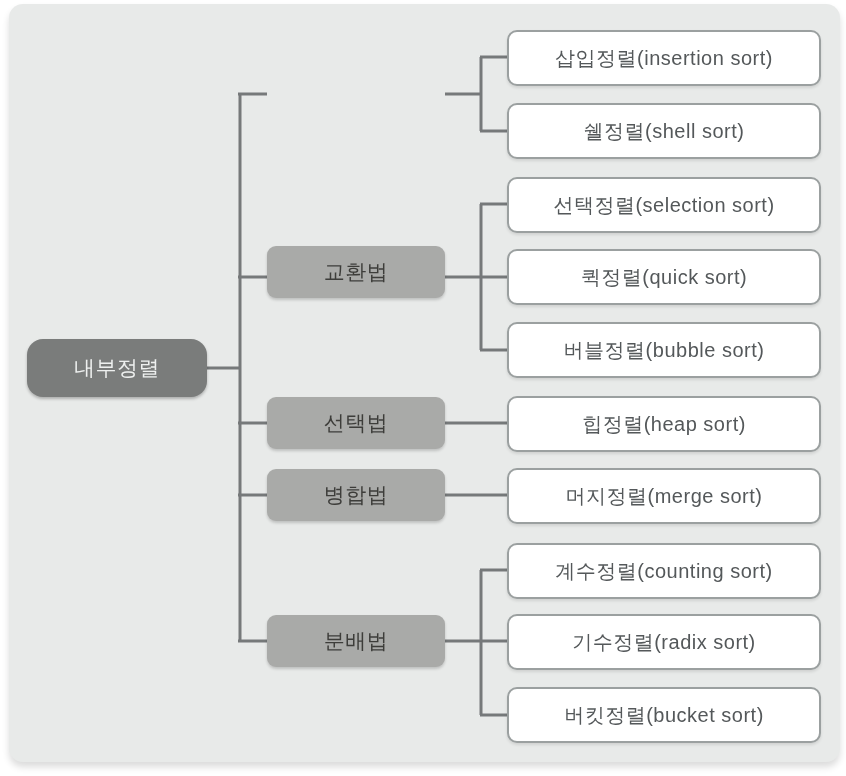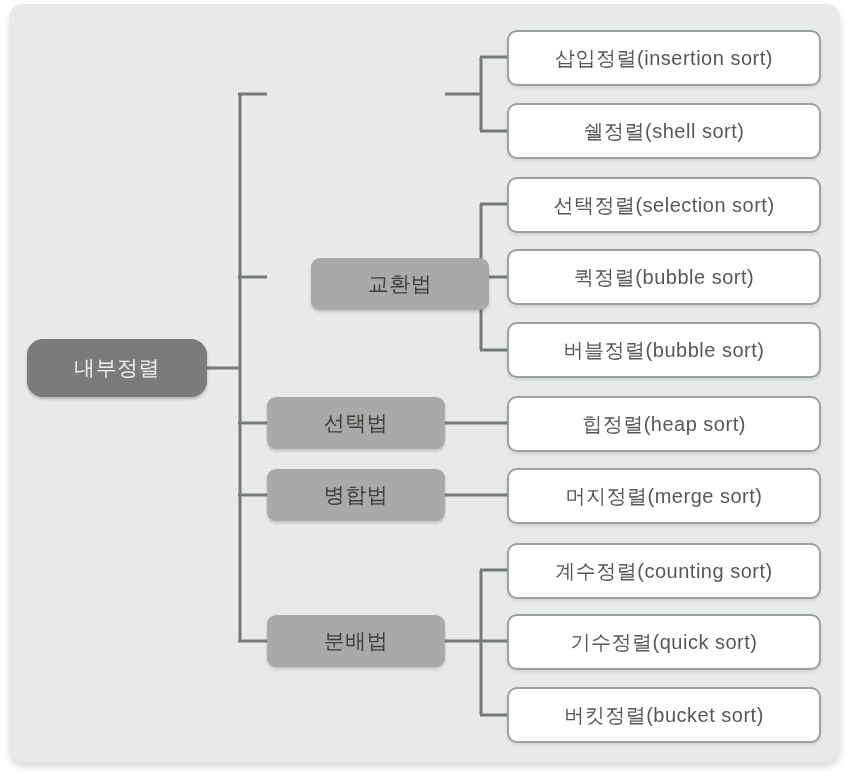--- a/index.html
+++ b/index.html
@@ -113,28 +113,28 @@
 
     <line x1="445" y1="641" x2="481" y2="641"></line>
     <line x1="481" y1="570" x2="481" y2="715"></line>
     <line x1="480" y1="570" x2="507" y2="570"></line>
     <line x1="480" y1="641" x2="507" y2="641"></line>
     <line x1="480" y1="715" x2="507" y2="715"></line>
   </svg>
 
   <div class="node root" style="top:339px;border-radius:16px;">내부정렬</div>
 
-  <div class="node category" style="top:258px;margin-left:44px;">교환법</div>
+  <div class="node category" style="top:246px;">교환법</div>
   <div class="node category" style="top:397px;">선택법</div>
   <div class="node category" style="top:469px;">병합법</div>
   <div class="node category" style="top:615px;">분배법</div>
 
   <div class="node leaf" style="top:30px;">삽입정렬(insertion sort)</div>
   <div class="node leaf" style="top:103px;">쉘정렬(shell sort)</div>
   <div class="node leaf" style="top:177px;">선택정렬(selection sort)</div>
-  <div class="node leaf" style="top:249px;">퀵정렬(bubble sort)</div>
+  <div class="node leaf" style="top:249px;">퀵정렬(quick sort)</div>
   <div class="node leaf" style="top:322px;">버블정렬(bubble sort)</div>
   <div class="node leaf" style="top:396px;">힙정렬(heap sort)</div>
   <div class="node leaf" style="top:468px;">머지정렬(merge sort)</div>
   <div class="node leaf" style="top:543px;">계수정렬(counting sort)</div>
-  <div class="node leaf" style="top:614px;">기수정렬(quick sort)</div>
+  <div class="node leaf" style="top:614px;">기수정렬(radix sort)</div>
   <div class="node leaf" style="top:687px;">버킷정렬(bucket sort)</div>
 </div>
 
 </body></html>

